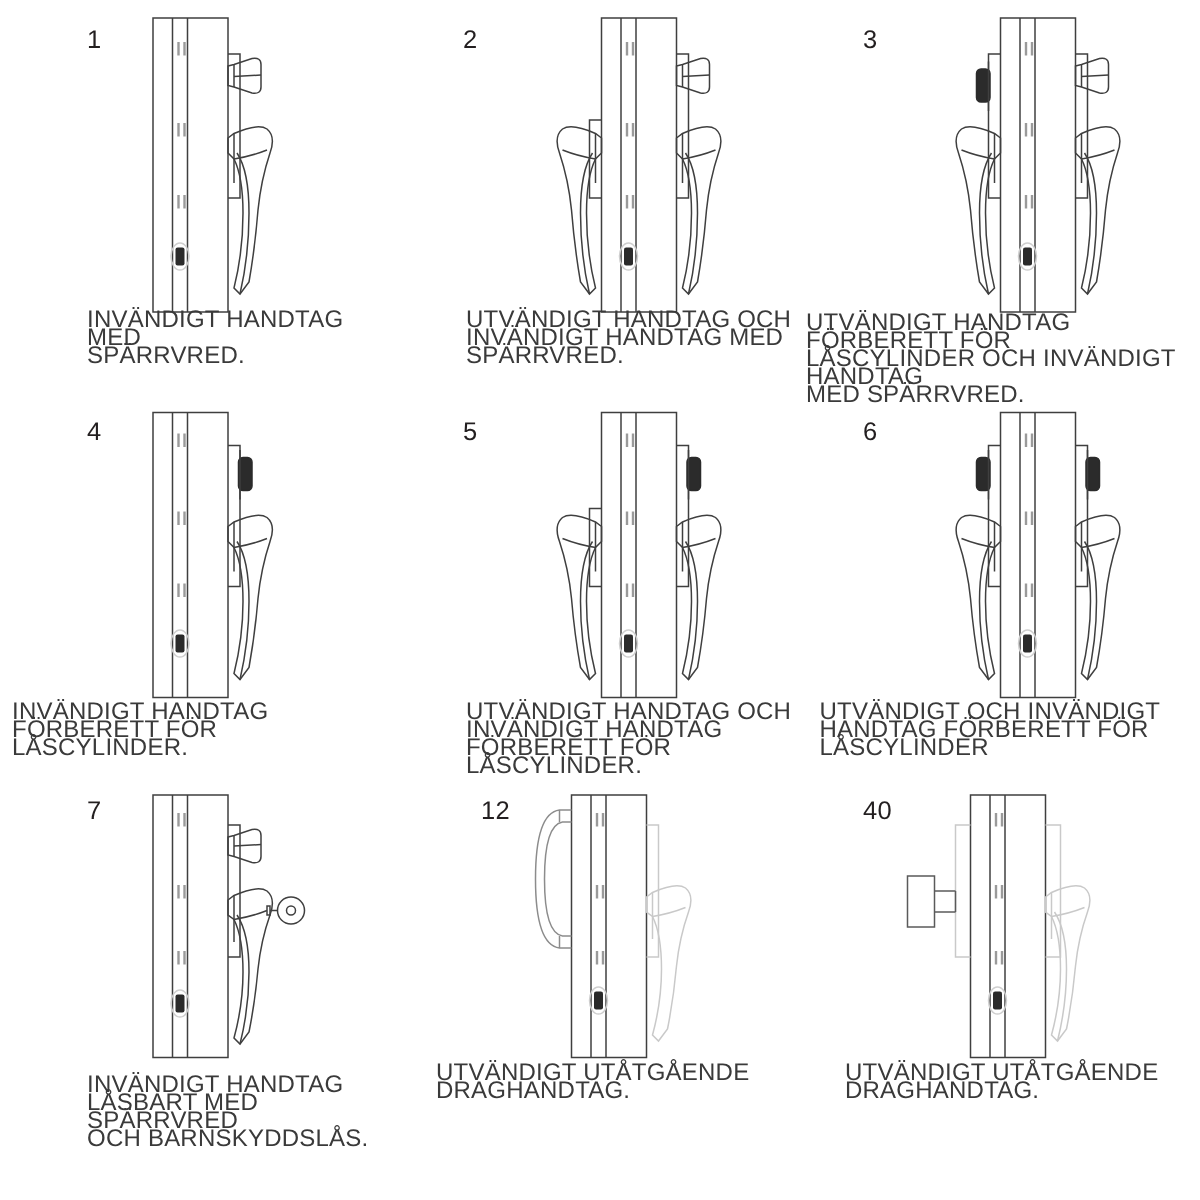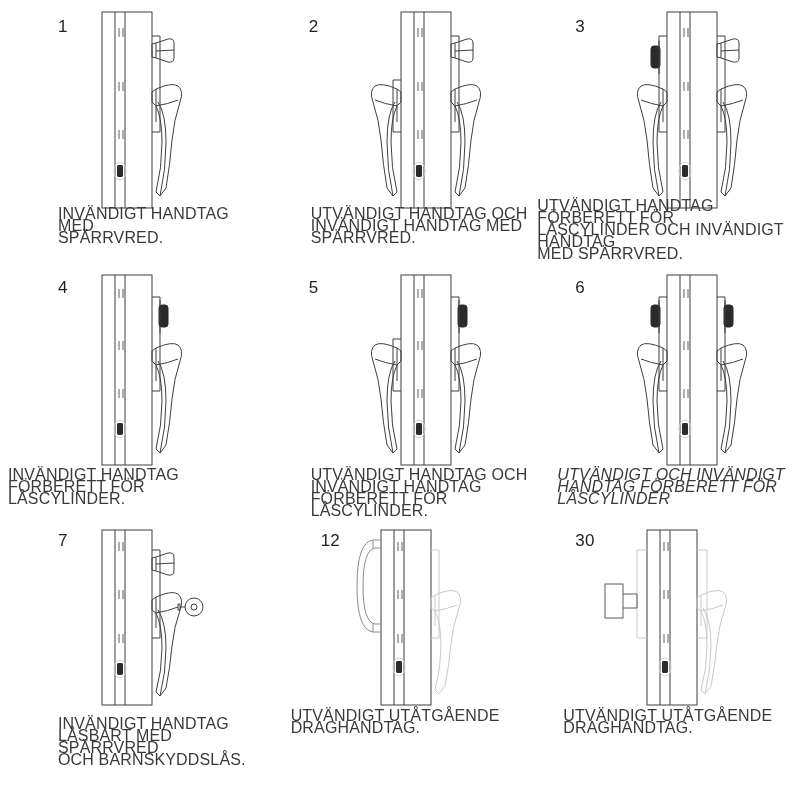--- a/index.html
+++ b/index.html
@@ -44,33 +44,33 @@
   .c1 .num{left:58px;top:18px;}
   .c1 .fig{left:98px;top:10px;}
   .c1 .cap{left:58px;top:208px;}
 
   .c2 .num{left:42px;top:18px;}
   .c2 .fig{left:62px;top:10px;}
   .c2 .cap{left:44px;top:208px;}
 
   .c3 .num{left:42px;top:18px;}
   .c3 .fig{left:62px;top:10px;}
-  .c3 .cap{left:4px;top:200px;}
+  .c3 .cap{left:4px;top:210px;}
 
   .c4 .num{left:58px;top:14px;}
   .c4 .fig{left:98px;top:8px;}
   .c4 .cap{left:8px;top:204px;}
 
   .c5 .num{left:42px;top:14px;}
   .c5 .fig{left:62px;top:8px;}
   .c5 .cap{left:44px;top:204px;}
 
   .c6 .num{left:42px;top:14px;}
   .c6 .fig{left:62px;top:8px;}
-  .c6 .cap{left:24px;top:204px;font-style:italic;}
+  .c6 .cap{left:13px;top:204px;}
 
   .c7 .num{left:58px;top:12px;}
   .c7 .fig{left:98px;top:8px;}
   .c7 .cap{left:58px;top:198px;}
 
   .c12 .num{left:54px;top:12px;}
   .c12 .fig{left:62px;top:8px;}
   .c12 .cap{left:24px;top:190px;}
 
   .c20 .num{left:42px;top:12px;}
@@ -438,21 +438,21 @@
             </g>
             <ellipse cx="70" cy="139" rx="6" ry="9" stroke="#cfcfcf" fill="none"></ellipse>
           </g>
         </svg>
       </div>
       <div class="cap">UTVÄNDIGT UTÅTGÅENDE
 DRAGHANDTAG.</div>
     </div>
 
     <div class="cell c20">
-      <div class="num">30</div>
+      <div class="num">40</div>
       <div class="fig">
         <svg width="180" height="180" viewBox="0 0 180 180">
           <g fill="none" stroke="#3f3f3f" stroke-width="1">
             <rect x="52" y="2" width="50" height="175"></rect>
             <line x1="65" y1="2" x2="65" y2="177"></line>
             <line x1="75" y1="2" x2="75" y2="177"></line>
             <g stroke-width="1.6" stroke="#9a9a9a">
               <line x1="69" y1="14" x2="69" y2="23"></line>
                 <line x1="73" y1="14" x2="73" y2="23"></line>
               <line x1="69" y1="62" x2="69" y2="71"></line>

